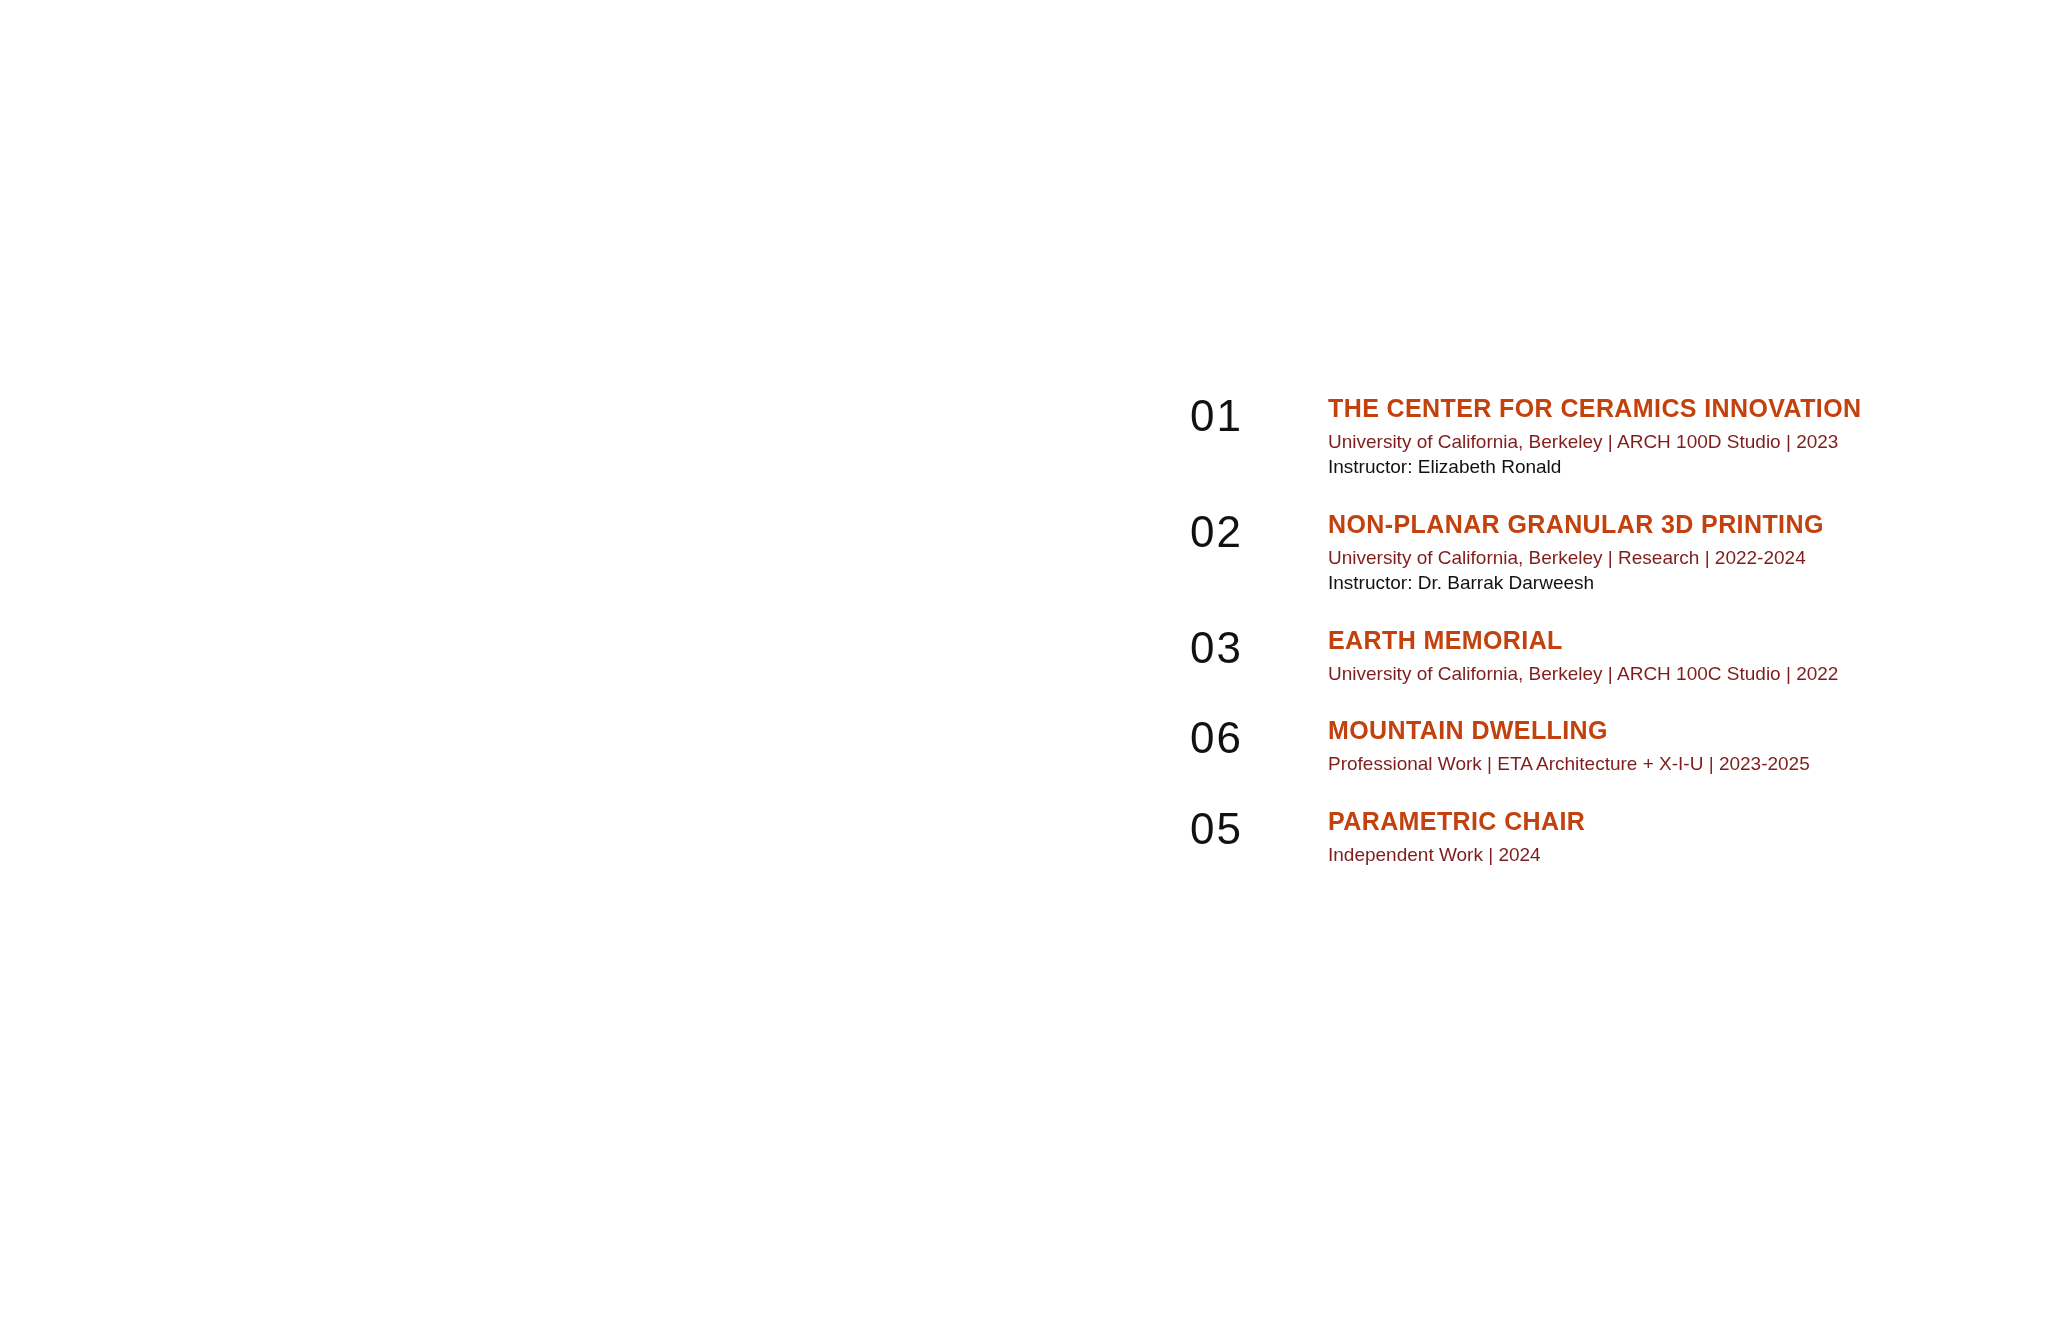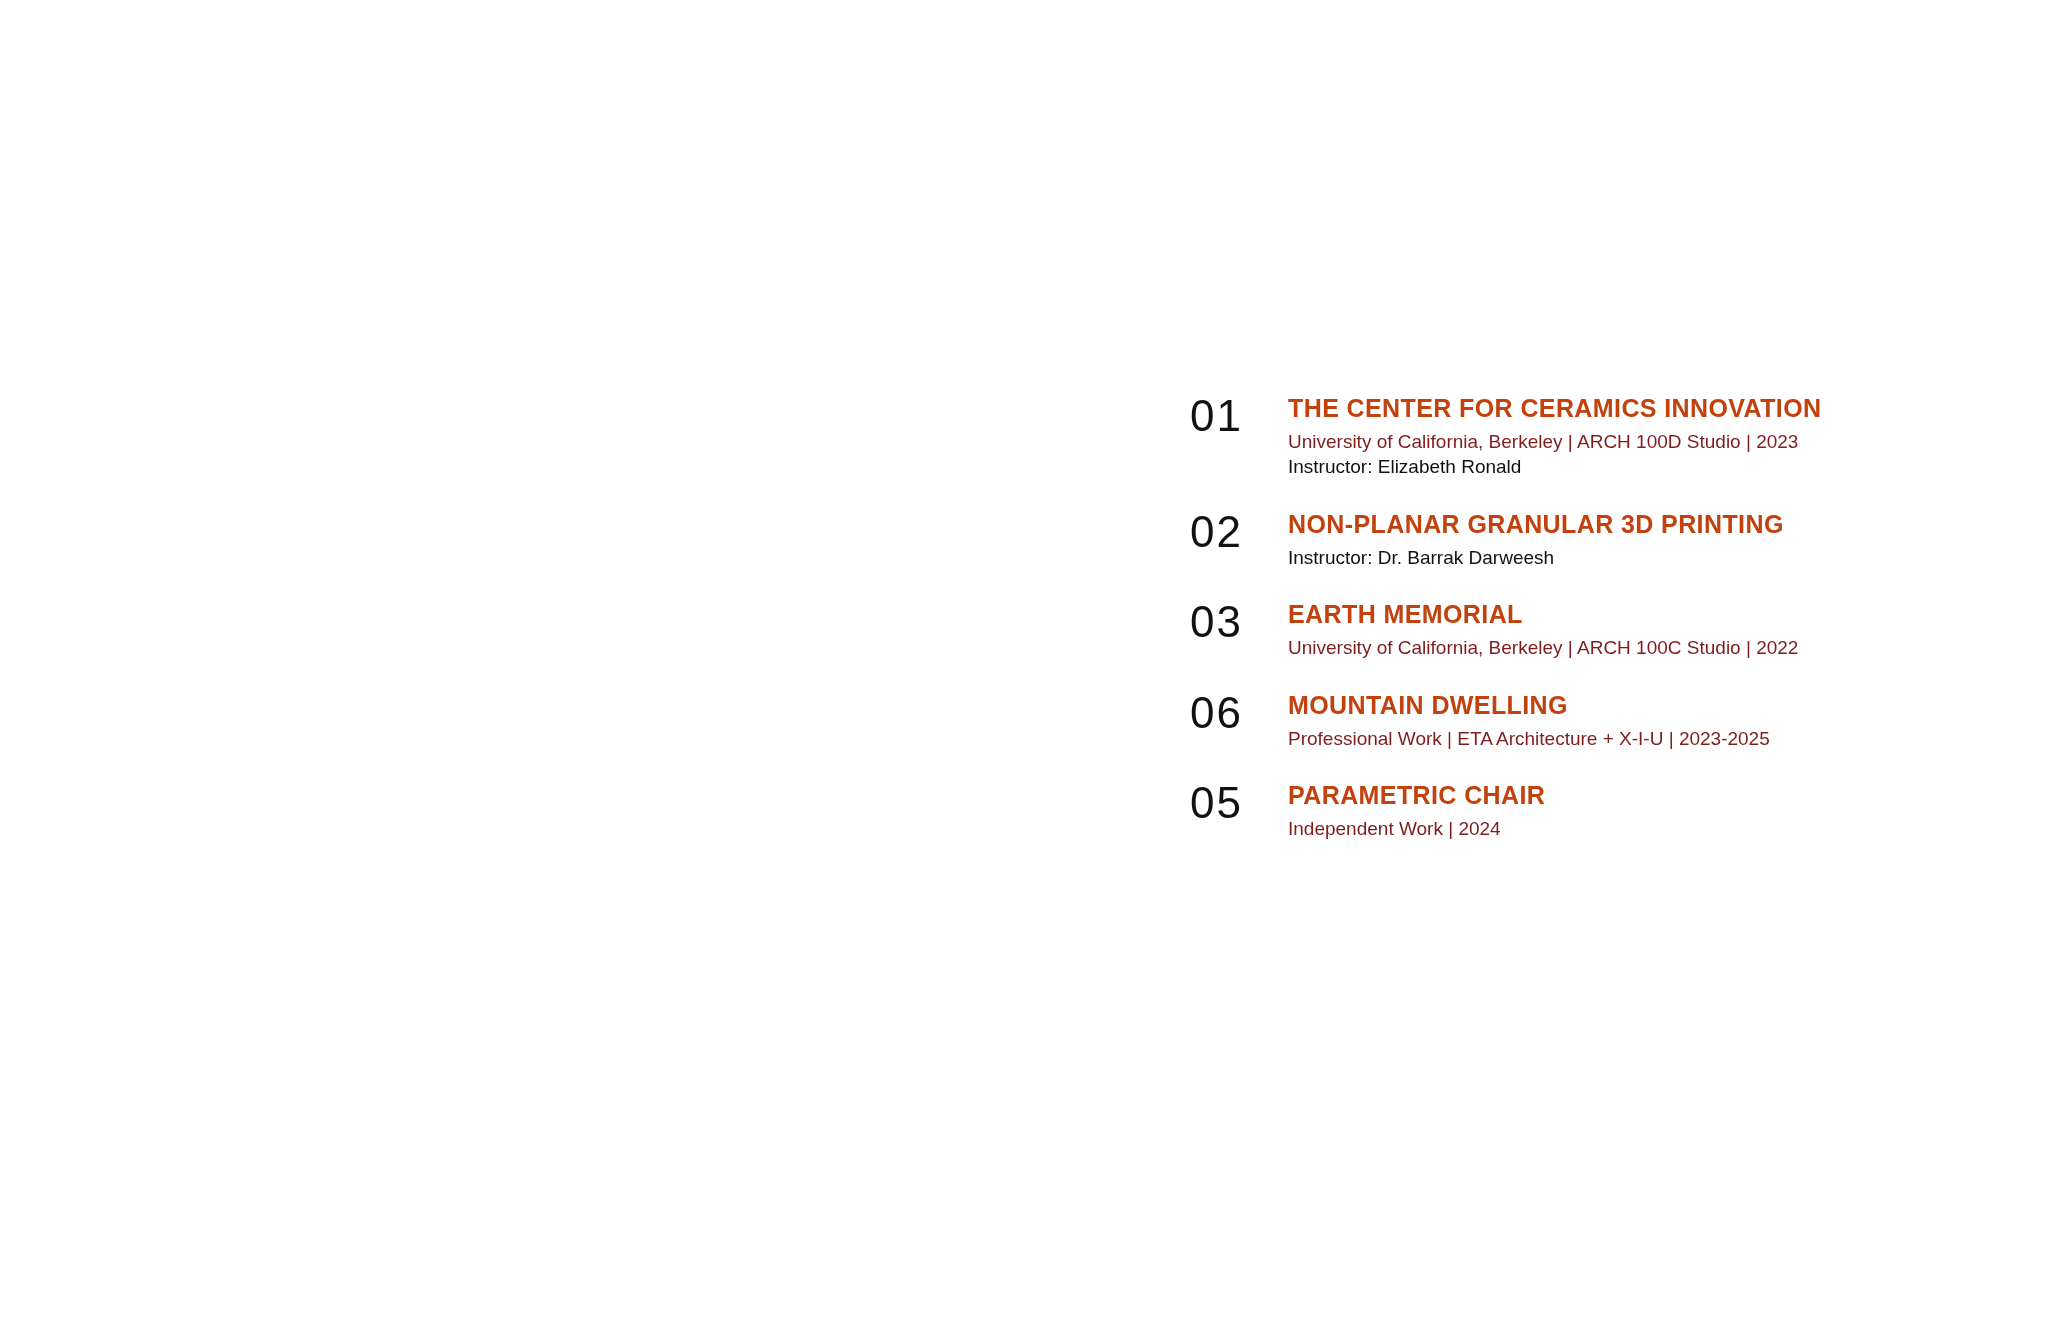--- a/index.html
+++ b/index.html
@@ -30,20 +30,21 @@
     position: absolute;
     left: 1190px;
     top: 392px;
     width: 800px;
   }
 
   .toc-entry {
     display: flex;
     align-items: flex-start;
     margin-bottom: 28px;
+    gap: 40px;
   }
 
   .toc-entry:last-child {
     margin-bottom: 0;
   }
 
   .entry-number {
     flex: 0 0 auto;
     width: 98px;
     font-size: 44px;
@@ -98,20 +99,21 @@
         <div class="entry-title">THE CENTER FOR CERAMICS INNOVATION</div>
         <div class="entry-meta">University of California, Berkeley | ARCH 100D Studio |  2023</div>
         <div class="entry-instructor">Instructor: Elizabeth Ronald</div>
       </div>
     </div>
 
     <div class="toc-entry">
       <div class="entry-number">02</div>
       <div class="entry-body">
         <div class="entry-title">NON-PLANAR GRANULAR 3D PRINTING</div>
+        <div class="entry-meta">University of California, Berkeley  | Research |  2022-2024</div>
         <div class="entry-instructor">Instructor: Dr. Barrak Darweesh</div>
       </div>
     </div>
 
     <div class="toc-entry">
       <div class="entry-number">03</div>
       <div class="entry-body">
         <div class="entry-title">EARTH MEMORIAL</div>
         <div class="entry-meta">University of California, Berkeley  | ARCH 100C Studio |  2022</div>
       </div>

